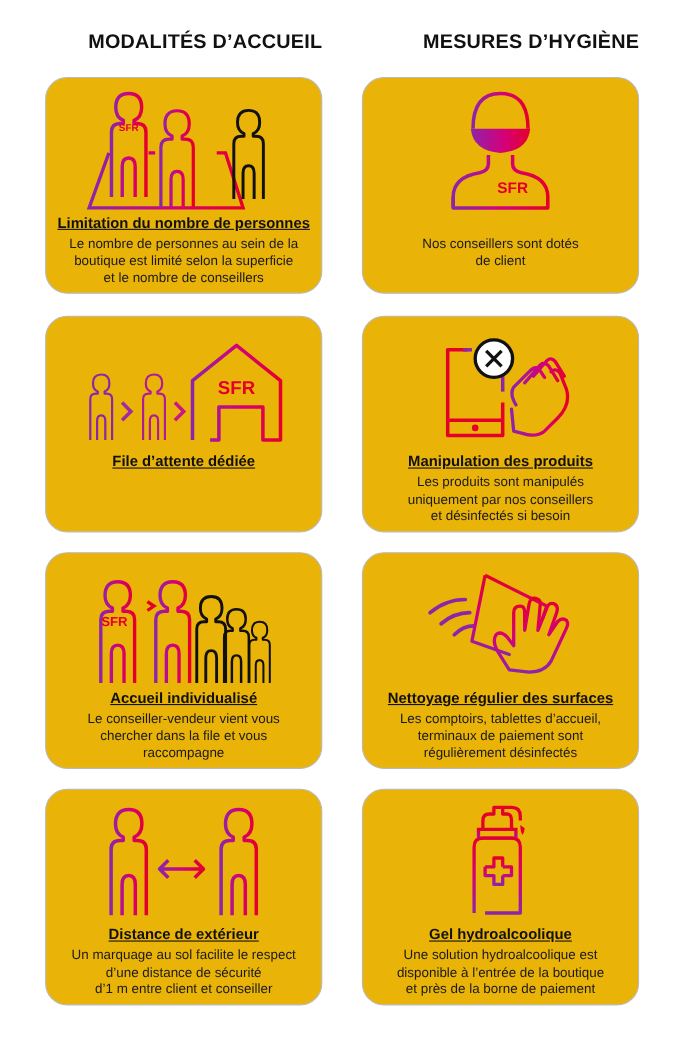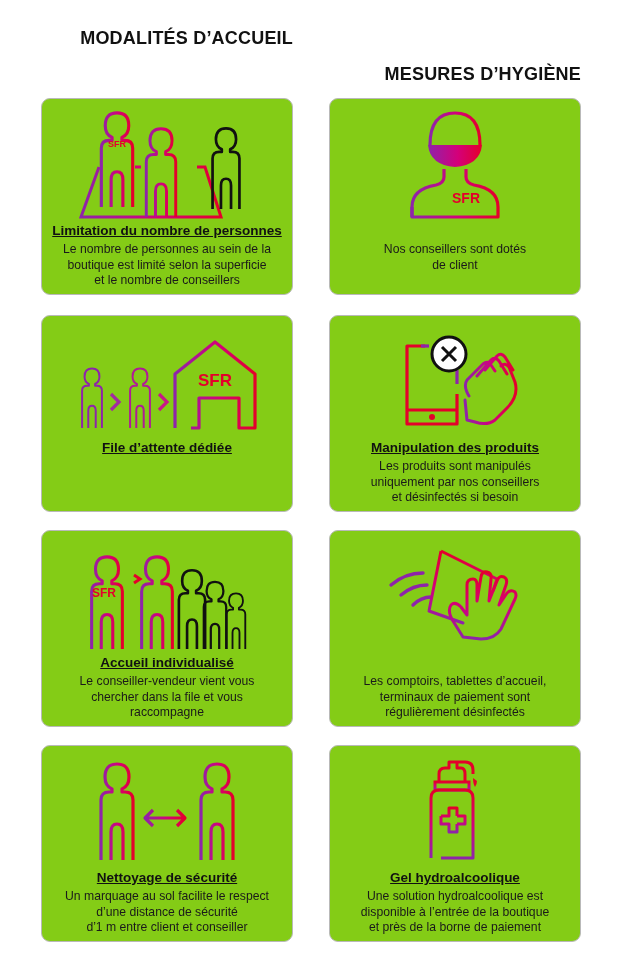--- a/index.html
+++ b/index.html
@@ -1,20 +1,20 @@
 <!DOCTYPE html>
 <html><head>
 <meta charset="utf-8">
 <style>
   html,body{margin:0;padding:0;background:#ffffff;}
   body{width:620px;height:955px;position:relative;overflow:hidden;font-family:"Liberation Sans","DejaVu Sans",sans-serif;color:#1a1a1a;}
   .col-title{position:absolute;top:28px;font-weight:bold;font-size:18px;letter-spacing:0.2px;text-align:right;color:#111;}
   .col-title.left{left:41px;width:252px;}
-  .col-title.right{left:329px;width:252px;margin-top:36px;}
-  .card{position:absolute;box-sizing:border-box;border:1.5px solid #b9b9b9;border-radius:9px;background:#84cc16;width:252px;height:197px;margin-top:28px;}
+  .col-title.right{left:329px;width:252px;}
+  .card{position:absolute;box-sizing:border-box;border:1.5px solid #b9b9b9;border-radius:20px;background:#eab308;width:252px;height:197px;}
   .card .icon{position:absolute;left:0;right:0;top:8px;height:112px;display:flex;justify-content:center;align-items:center;}
   .card .icon svg{overflow:visible;}
   .card .title{position:absolute;left:4px;right:4px;top:124px;text-align:center;font-weight:bold;font-size:13.5px;color:#111;text-decoration:underline;}
   .card .desc{position:absolute;left:4px;right:4px;top:143px;text-align:center;font-size:12.2px;line-height:15.5px;color:#1a1a1a;}
   .desc span{display:block;}
   .c-l{left:41px;} .c-r{left:329px;}
   .r1{top:70px;} .r2{top:287px;} .r3{top:502px;} .r4{top:717px;}
   .sfr{font-family:"Liberation Sans",sans-serif;font-weight:bold;fill:#e4002b;}
 </style>
 </head>
@@ -153,40 +153,41 @@
 </div>
 
 <div class="card c-r r3">
   <div class="icon">
     <svg width="140" height="112" viewBox="0 0 140 112">
       <path d="M6 46 Q20 34 38 34 M16 56 Q28 46 42 46 M28 66 Q36 58 46 58" fill="none" stroke="#8e24aa" stroke-width="3.4" stroke-linecap="round"></path>
       <path d="M56 12 L112 40 L108 52 M78 84 L44 72 Z M44 72 L56 12" fill="none" stroke="url(#gv)" stroke-width="3" stroke-linejoin="round"></path>
       <path d="M78 98 L68 82 Q62 72 66 66 Q70 62 76 68 L82 76 L82 46 Q82 40 88 40 Q92 40 92 46 L92 62 L96 38 Q97 32 102 33 Q107 34 106 40 L104 62 L112 42 Q114 36 119 38 Q123 40 121 46 L114 66 L122 54 Q126 50 130 53 Q132 56 130 60 L116 90 Q110 100 96 100 Z" fill="none" stroke="url(#gv)" stroke-width="3" stroke-linejoin="round"></path>
     </svg>
   </div>
+  <div class="title">Nettoyage régulier des surfaces</div>
   <div class="desc">
     <span>Les comptoirs, tablettes d’accueil,</span>
       <span>terminaux de paiement sont</span>
       <span>régulièrement désinfectés</span>
   </div>
 </div>
 
 <div class="card c-l r4">
   <div class="icon">
     <svg width="160" height="112" viewBox="0 0 160 112">
       <g stroke="url(#g)">
           <use href="#person" x="8" y="6" width="44" height="100"></use>
         </g>
       <path d="M66 56 L58 64 L66 72 M58 64 H98 M90 56 L98 64 L90 72" fill="none" stroke="url(#g)" stroke-width="3.2" stroke-linejoin="round"></path>
       <g stroke="url(#g)">
           <use href="#person" x="108" y="6" width="44" height="100"></use>
         </g>
     </svg>
   </div>
-  <div class="title">Nettoyage de sécurité</div>
+  <div class="title">Distance de extérieur</div>
   <div class="desc">
     <span>Un marquage au sol facilite le respect</span>
       <span>d’une distance de sécurité</span>
       <span>d’1 m entre client et conseiller</span>
   </div>
 </div>
 
 <div class="card c-r r4">
   <div class="icon">
     <svg width="100" height="112" viewBox="0 0 100 112">

